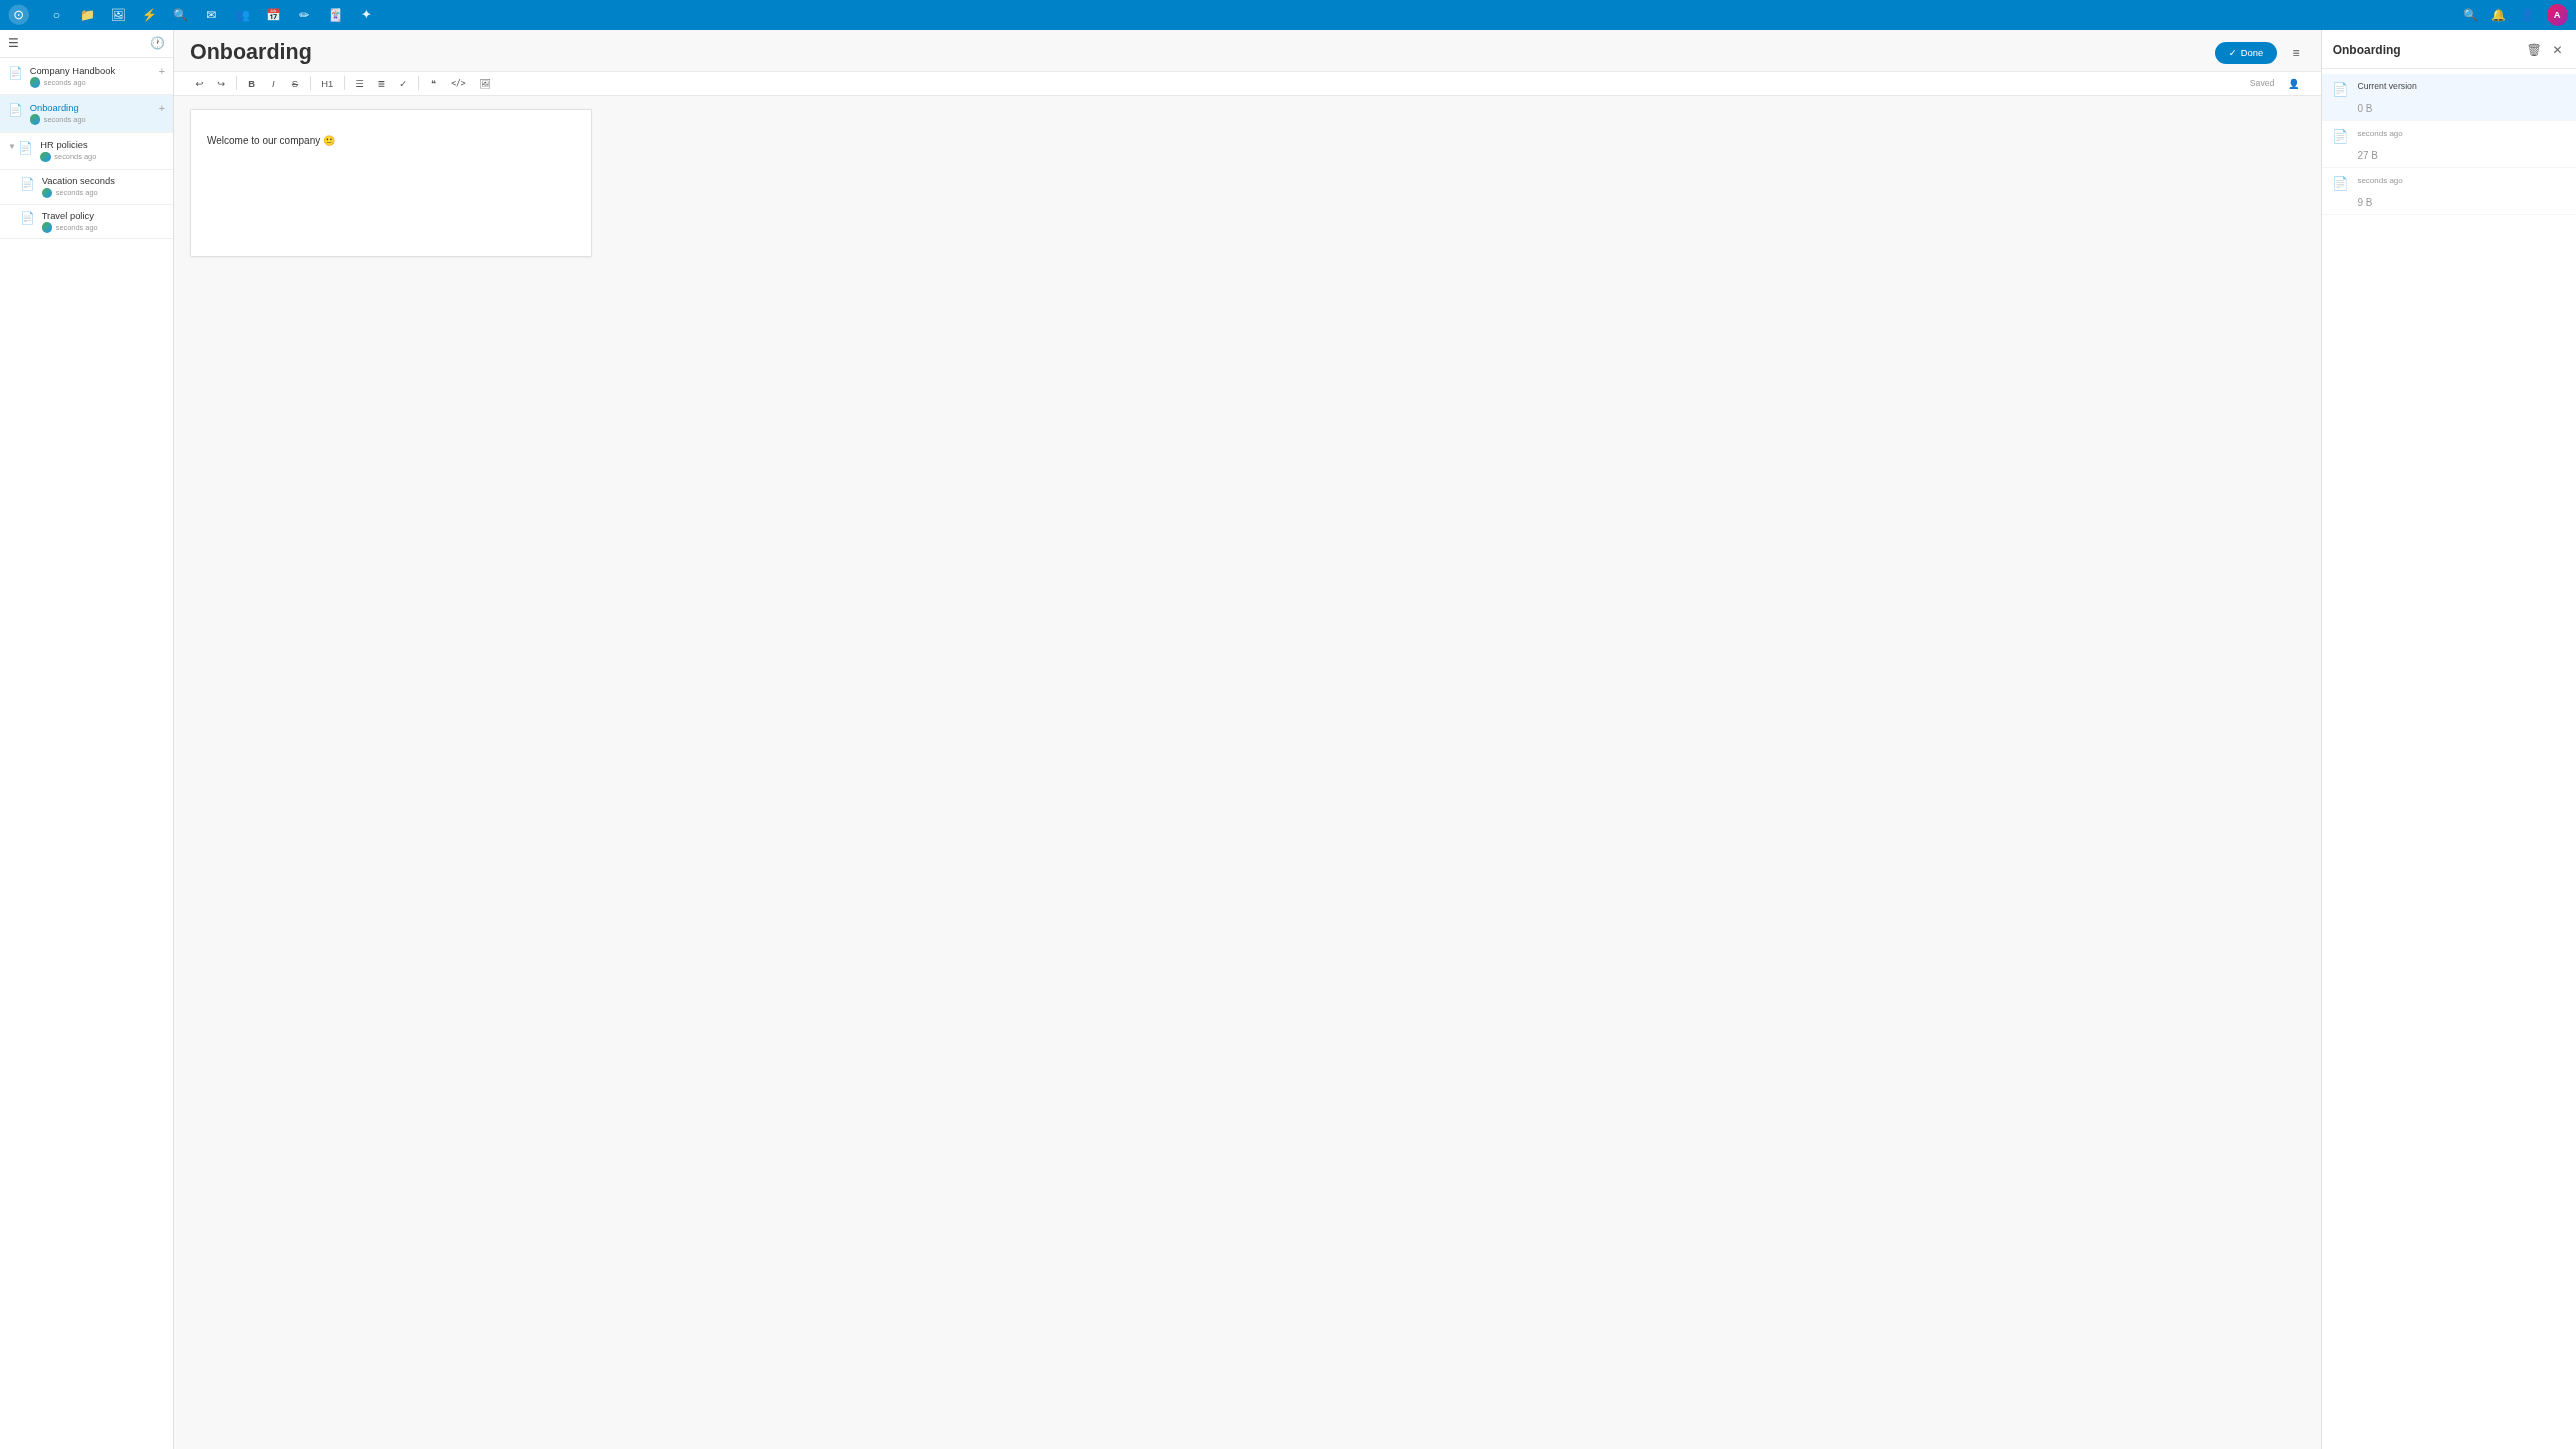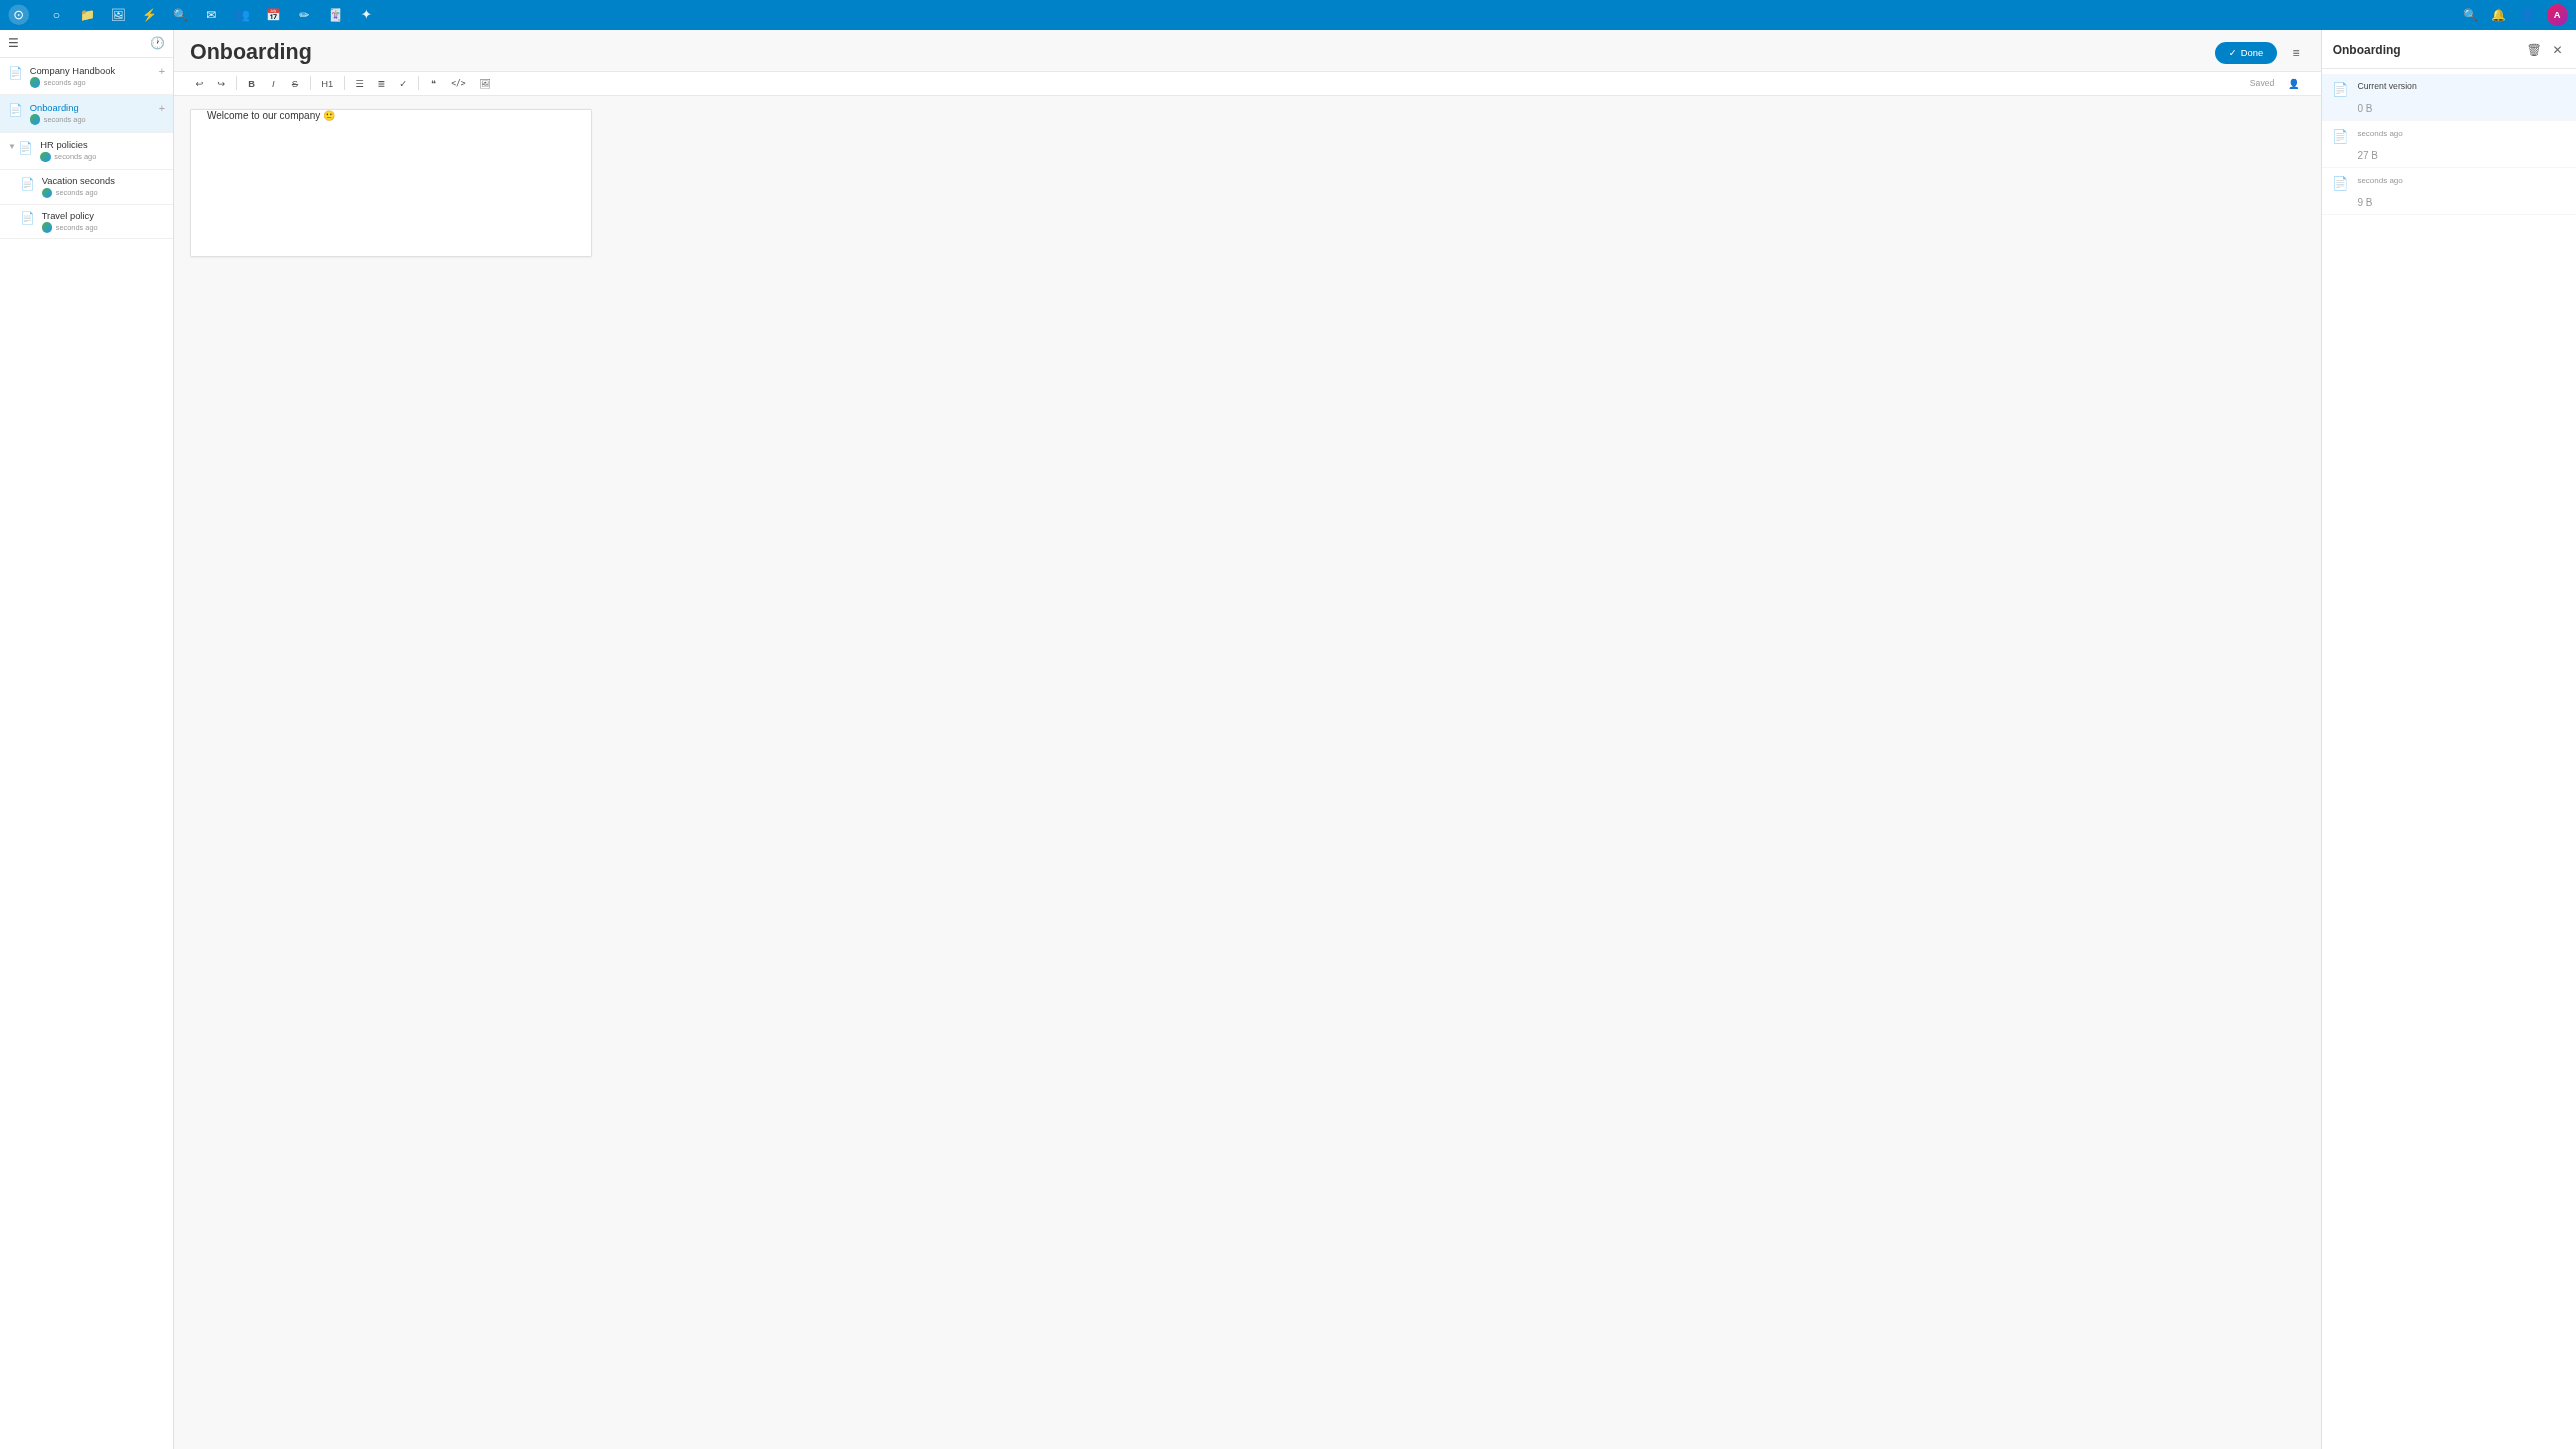--- a/index.html
+++ b/index.html
@@ -140,21 +140,21 @@
     .editor-body {
       flex: 1;
       padding: 13.4px 16px;
       overflow-y: auto;
     }
     .editor-paper {
       background: white;
       border: 0.7px solid #e0e0e0;
       border-radius: 1.3px;
       min-height: 148px;
-      padding: 0 16px;
+      padding: 25px 16px;
       font-size: 10px;
       color: #333;
       max-width: 402px;
       box-shadow: 0 0.7px 2px rgba(0,0,0,0.05);
     }
 
     
     .right-panel {
       width: 255px;
       background: white;

